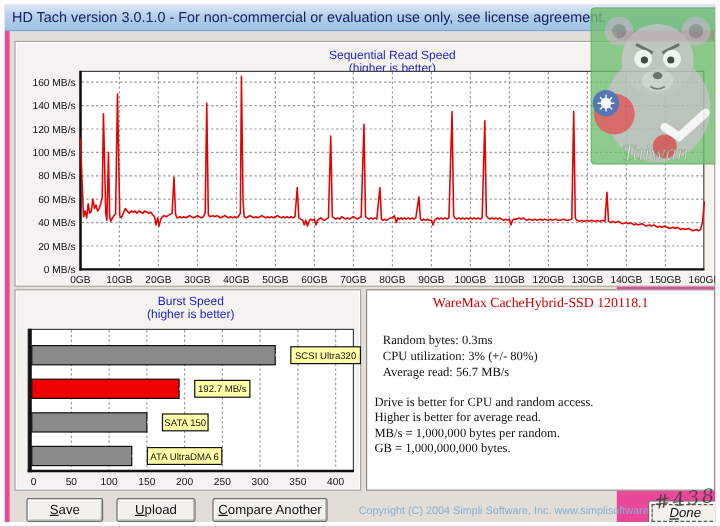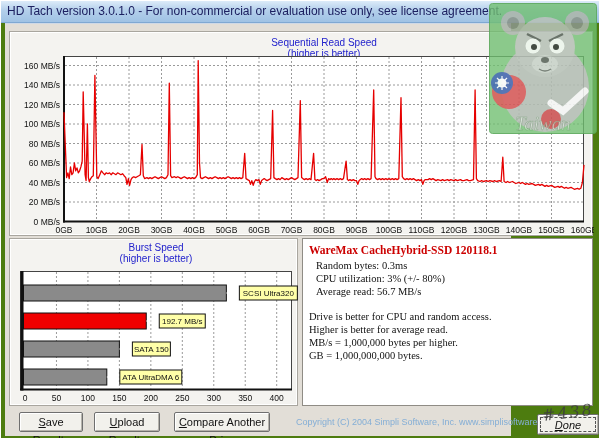--- a/index.html
+++ b/index.html
@@ -1,19 +1,19 @@
 <!DOCTYPE html>
 <html><head>
 <meta charset="utf-8">
 <style>
   * { margin:0; padding:0; box-sizing:border-box; }
   body { font-family:"Liberation Sans", sans-serif; background:#9a9a9a; }
   .window{
     position:relative; width:600px; height:439px;
-    background:#4d7c0f; border:1px solid #ffffff; overflow:hidden;
+    background:#ec4899; border:4px solid #ffffff; overflow:hidden;
   }
   .titlebar{
     height:22px; background:linear-gradient(#dcebf9 0%, #b3cfeb 45%, #9fc2e4 100%);
     border-bottom:1px solid #7fa8d2; color:#1c2060; font-size:12px;
     line-height:21px; padding-left:6px; white-space:nowrap; overflow:hidden;
   }
   .client{
     position:absolute; left:4px; top:22px; width:506px; height:413px;
     background:#e2ded7; border-top:1px solid #cfd9e6;
   }
@@ -23,21 +23,21 @@
   }
   .panel svg{ display:block; }
   #seqPanel{ left:4px; top:7px; width:584px; height:205px; }
   #burstPanel{ left:4px; top:214px; width:289px; height:168px; }
   .infoPanel{
     position:absolute; left:297px; top:214px; width:291px; height:168px;
     background:#ffffff; border:1px solid #8f8c85;
     font-family:"Liberation Serif", serif; font-size:10.5px; color:#111;
     padding:5px 6px; line-height:13px; overflow:hidden;
   }
-  .driveTitle{ color:#cc0000; font-weight:bold; font-size:11.5px; margin-bottom:2px; }
+  .driveTitle{ color:#cc0000; font-weight:normal; font-size:11.5px; margin-bottom:18px;text-align:center; }
   .info-line{ margin-left:7px; }
   .info-gap{ height:12px; }
   .btn{
     position:absolute; height:20px; background:#f2f1ec;
     border:1px solid #6f6f6f; border-radius:2px;
     box-shadow:inset 1px 1px 0 #ffffff, inset -1px -1px 0 #b5b2ab;
     font-family:"Liberation Sans", sans-serif; font-size:11px; color:#111;
     text-align:center; cursor:pointer; padding:0;
   }
   .btn .al{ display:block; line-height:18px; }
@@ -179,21 +179,21 @@
       <div class="driveTitle">WareMax CacheHybrid-SSD 120118.1</div>
       <div id="infoLines">
           <div class="info-line">Random bytes: 0.3ms</div>
           <div class="info-line">CPU utilization: 3% (+/- 80%)</div>
           <div class="info-line">Average read: 56.7 MB/s</div>
         </div>
       <div class="info-gap"></div>
       <div id="infoNotes">
           <div class="info-note">Drive is better for CPU and random access.</div>
           <div class="info-note">Higher is better for average read.</div>
-          <div class="info-note">MB/s = 1,000,000 bytes per higher.</div>
+          <div class="info-note">MB/s = 1,000,000 bytes per random.</div>
           <div class="info-note">GB = 1,000,000,000 bytes.</div>
         </div>
     </div>
 
     <button class="btn" id="saveBtn">
       <span class="al">Save Results</span>
     </button>
     <button class="btn" id="uploadBtn">
       <span class="al">Upload Results</span>
     </button>

